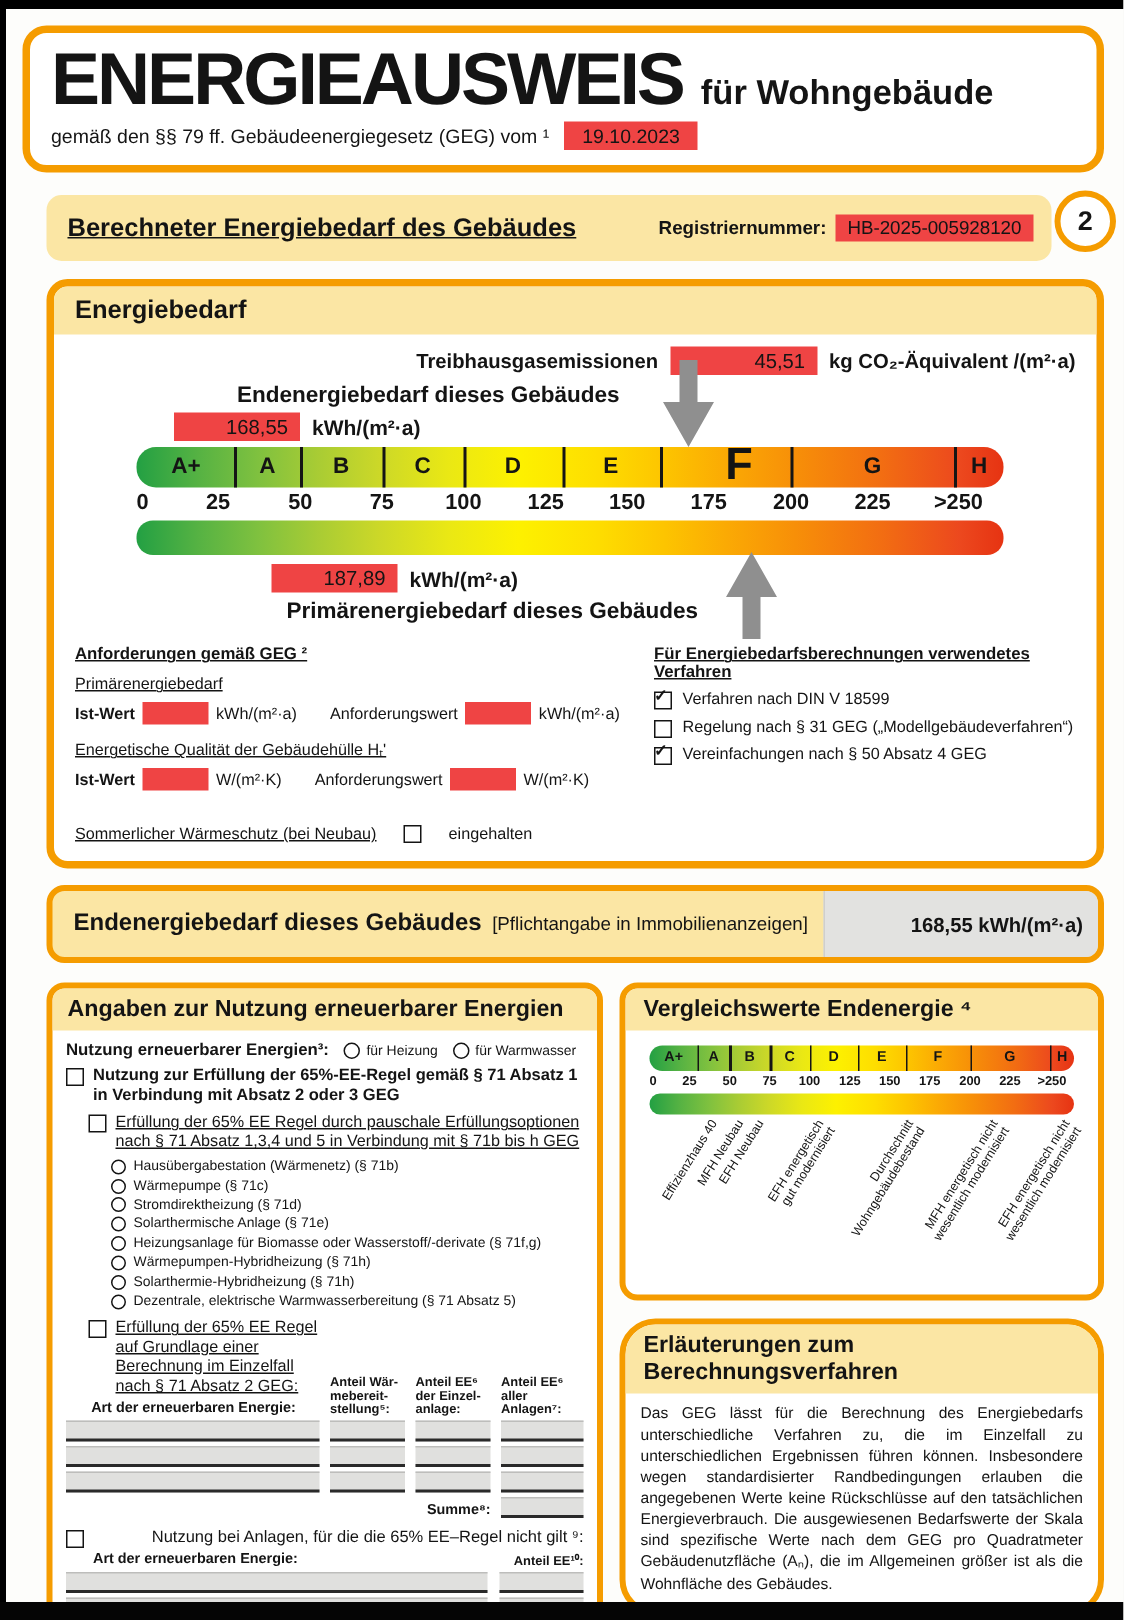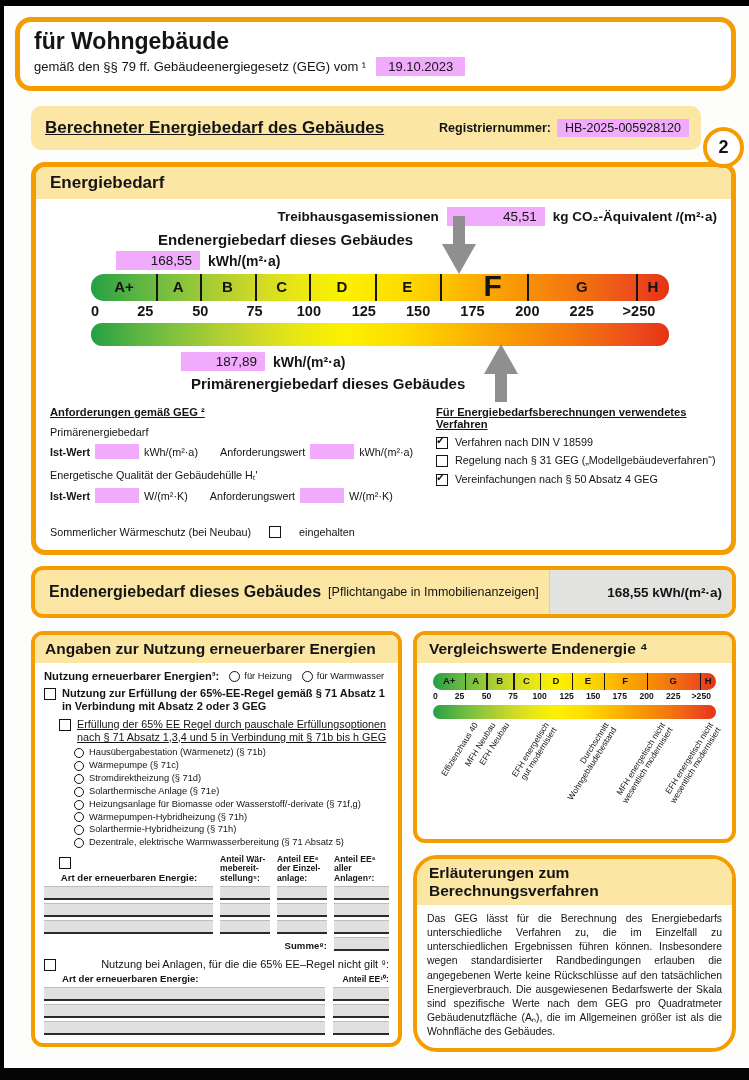--- a/index.html
+++ b/index.html
@@ -10,21 +10,21 @@
   .frame-bottom{position:absolute;left:0;right:0;top:1068px;height:12px;background:#050505;}
   .page{position:absolute;left:4px;top:6px;right:0;bottom:12px;background:#fdfdfb;}
 
   
   .hdr-box{margin:11px 13px 0 11px;border:5px solid #f59c00;border-radius:16px;background:#fff;
            padding:6px 16px 10px 14px;}
   .hdr-row{display:flex;align-items:baseline;gap:12px;}
   .hdr-title{font-size:49px;font-weight:bold;letter-spacing:-2px;line-height:1.05;}
   .hdr-sub{font-size:23px;font-weight:bold;}
   .hdr-law{display:flex;align-items:center;gap:10px;font-size:13px;margin-top:2px;}
-  .field{background:#f0abfc;display:inline-block;}
+  .field{background:#ef4444;display:inline-block;}
   .date-field{padding:2px 12px;font-size:13px;}
 
   
   .band{margin:15px 48px 0 27px;background:#fbe6a4;border-radius:10px;height:44px;
         display:flex;align-items:center;padding:0 12px 0 14px;}
   .band-title{font-size:17px;font-weight:bold;text-decoration:underline;}
   .band-reg{margin-left:auto;font-size:12.5px;font-weight:bold;}
   .band-reg-val{padding:2px 8px;font-size:12.5px;margin-left:6px;}
   .page-circle{position:absolute;top:121px;right:5px;width:33px;height:33px;border:4px solid #f59c00;
         border-radius:50%;background:#fff;display:flex;align-items:center;justify-content:center;
@@ -61,21 +61,21 @@
   .arrow svg{display:block;width:34px;height:58px;}
   .arr-down{left:63.6%;top:-58px;height:58px;}
   .arr-up{left:70.9%;top:21px;height:58px;}
 
   .prim-block{padding-left:145px;margin-top:6px;}
   .prim-label{font-size:15px;font-weight:bold;margin-top:4px;padding-left:10px;}
 
   .twocol{display:flex;gap:14px;padding:14px 14px 0 14px;}
   .anf{width:372px;flex:none;font-size:10.8px;}
   .anf .h{font-weight:bold;text-decoration:underline;font-size:11.2px;}
-  .anf .u{margin-top:8px;}
+  .anf .u{text-decoration:underline;margin-top:8px;}
   .anf-row{display:flex;align-items:center;gap:5px;margin-top:6px;flex-wrap:nowrap;}
   .anf-row .lbl{font-weight:bold;}
   .anf-field{width:44px;height:15px;}
   .anf-gap{width:12px;}
   .verf{flex:1;font-size:10.8px;}
   .verf .h{font-weight:bold;text-decoration:underline;font-size:11.2px;margin-bottom:6px;}
   .vitem{display:flex;align-items:flex-start;gap:7px;margin-top:5px;line-height:1.25;}
   .cbx{width:10px;height:10px;border:1.4px solid #141414;flex:none;display:inline-block;
        position:relative;background:#fff;margin-top:1px;}
   .cbx.on::after{content:"✓";position:absolute;left:-1px;top:-4px;font-size:11px;font-weight:bold;}
@@ -142,20 +142,21 @@
 </style>
 </head>
 <body>
 
 <div class="frame-top"></div>
 <div class="frame-left"></div>
 <div class="page">
 
   <div class="hdr-box">
     <div class="hdr-row">
+      <span class="hdr-title">ENERGIEAUSWEIS</span>
       <span class="hdr-sub">für Wohngebäude</span>
     </div>
     <div class="hdr-law">
       <span>gemäß den §§ 79 ff. Gebäudeenergiegesetz (GEG) vom ¹</span>
       <span class="field date-field">19.10.2023</span>
     </div>
   </div>
 
   <div class="band">
     <span class="band-title">Berechneter Energiebedarf des Gebäudes</span>
@@ -348,20 +349,21 @@
           <div class="opt">
               <span class="rdo"></span>
               <span>Dezentrale, elektrische Warmwasserbereitung (§ 71 Absatz 5)</span>
             </div>
         </div>
 
         <div class="t1head">
           <div class="t1left">
             <div class="cbrow u ind1" style="margin-top:0;">
               <span class="cbx"></span>
+              <span class="t">Erfüllung der 65% EE Regel auf Grundlage einer Berechnung im Einzelfall nach § 71 Absatz 2 GEG:</span>
             </div>
             <div class="artlabel">Art der erneuerbaren Energie:</div>
           </div>
           <div class="t1cols">
             <div class="colh">Anteil Wär-
 mebereit-
 stellung⁵:</div>
             <div class="colh">Anteil EE⁶
 der Einzel-
 anlage:</div>

